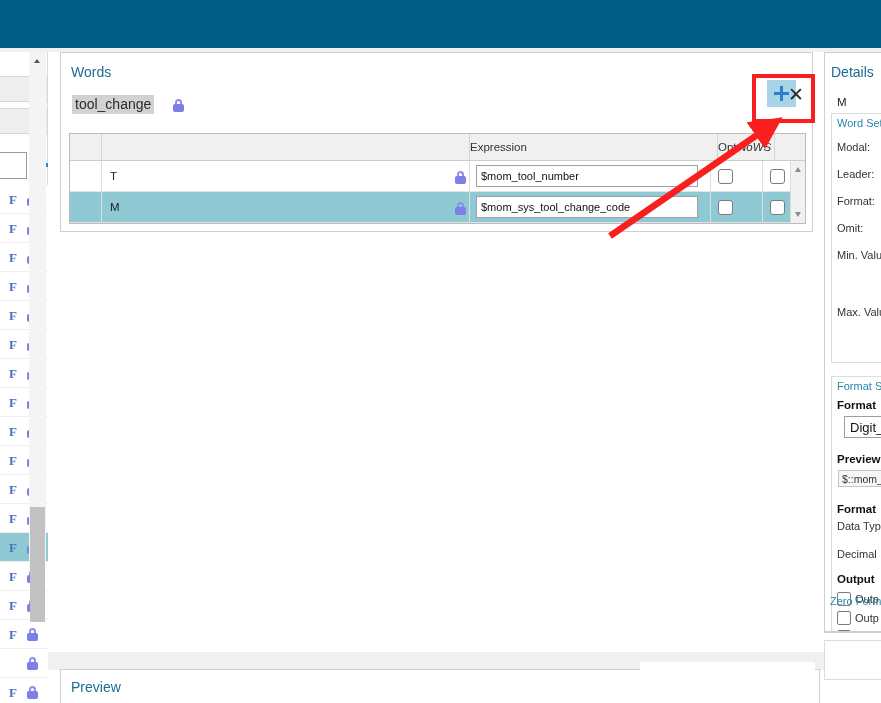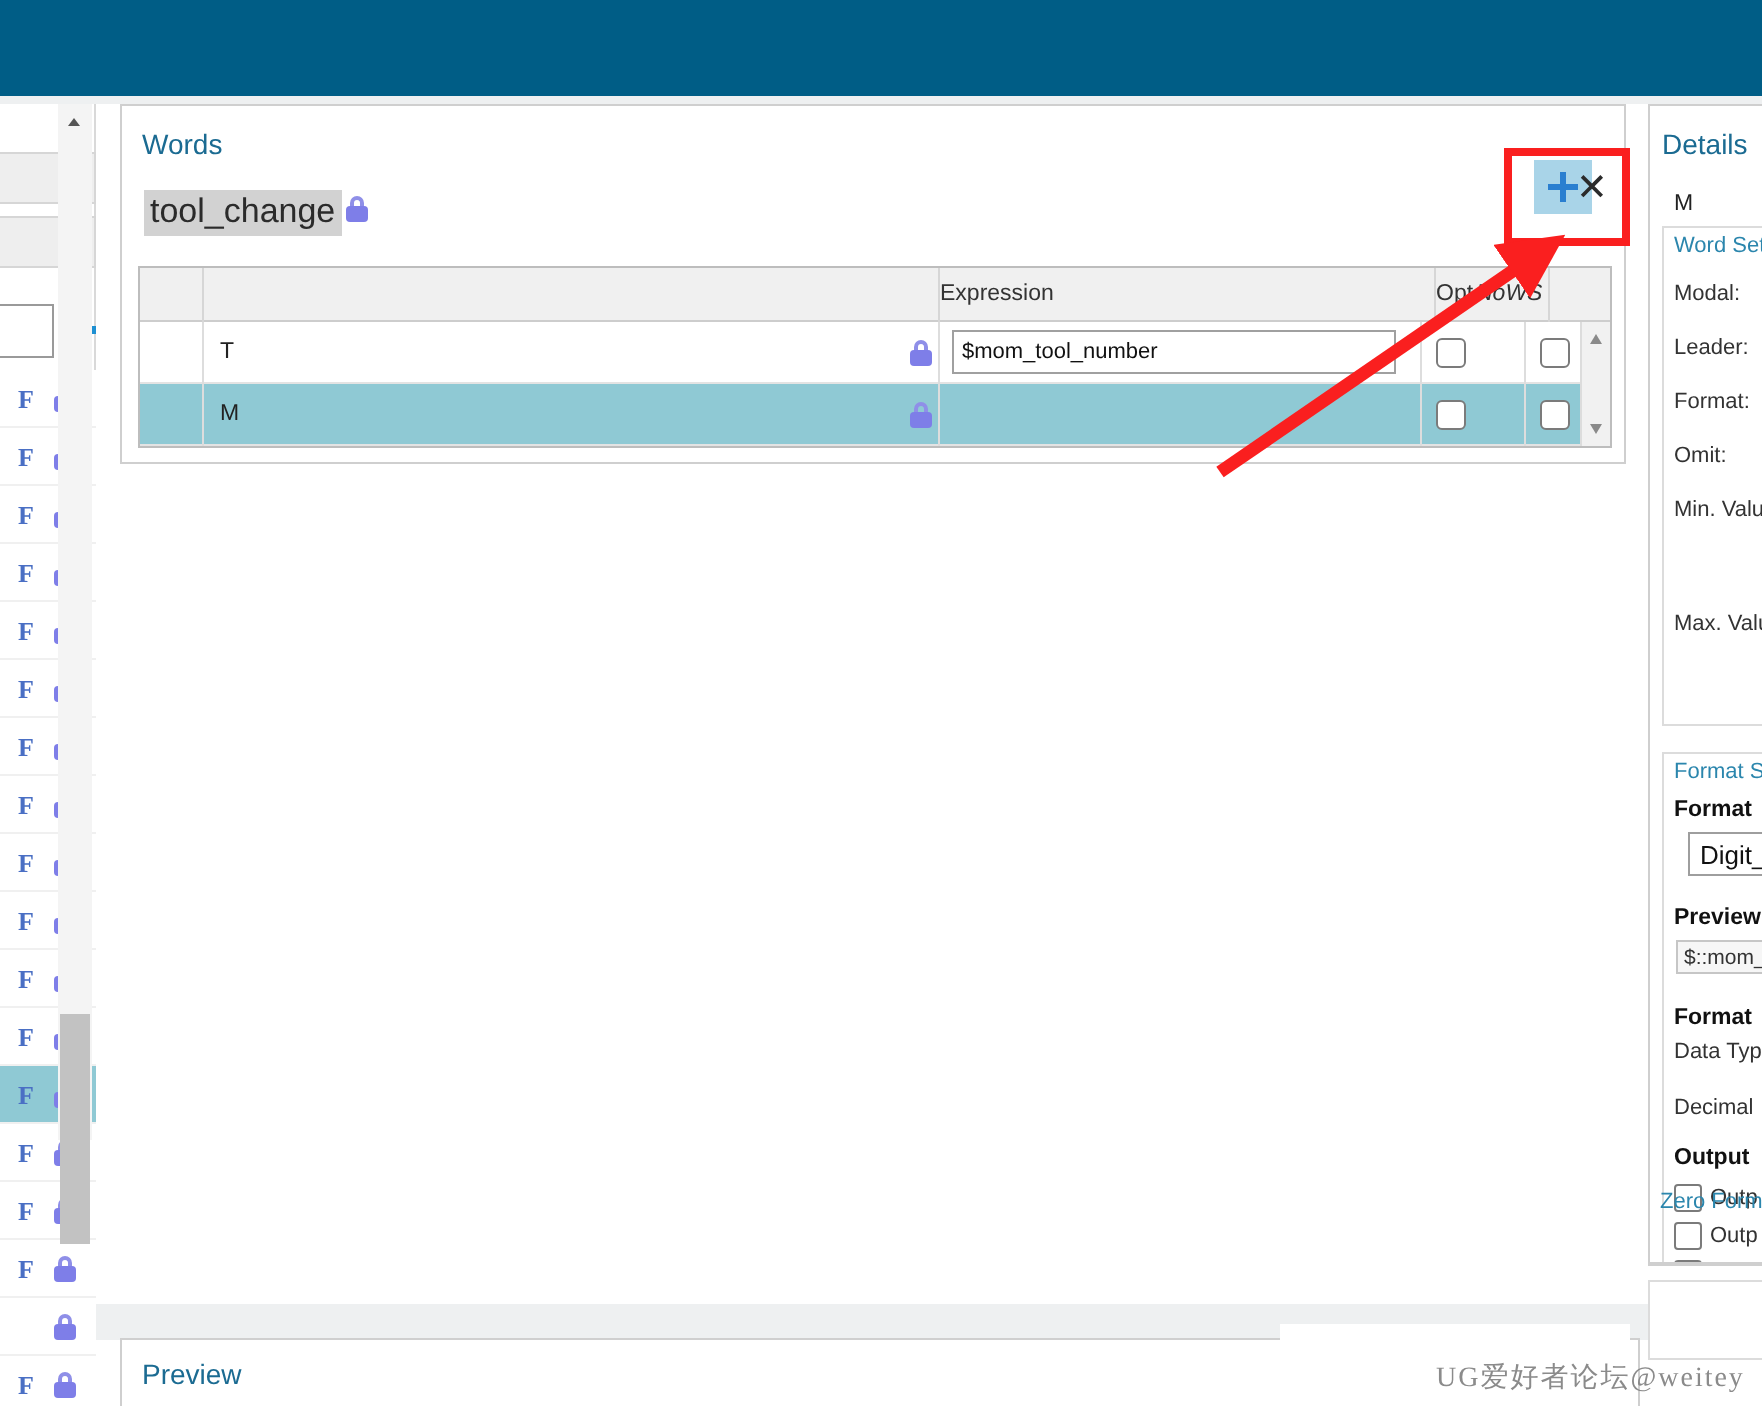--- a/index.html
+++ b/index.html
@@ -111,21 +111,21 @@
     background: #ffffff;
     border: 1px solid #cfcfcf;
   }
   .words-title {
     position: absolute; left: 10px; top: 11px;
     font-size: 14px; color: #1b6b92;
   }
   .words-chip {
     position: absolute; left: 11px; top: 42px;
     background: #d2d2d2; color: #2b2b2b;
-    font-size: 17px; padding: 1px 3px 2px 3px;
+    font-size: 14px; padding: 1px 3px 2px 3px;
   }
   .words-chip-lock { position: absolute; left: 112px; top: 45px; }
 
   .words-add-wrap {
     position: absolute; left: 700px; top: 23px; width: 50px; height: 34px;
   }
   .words-add-btn {
     position: absolute; left: 6px; top: 4px; width: 29px; height: 27px;
     background: #a9d4e8;
   }
@@ -500,20 +500,21 @@
               <span class="cb opt"></span>
               <span class="cb nows"></span>
             </div>
             <div class="wt-row sel">
               <div class="vsep" style="left:31px;"></div>
               <div class="vsep" style="left:399px;"></div>
               <div class="vsep" style="left:640px;"></div>
               <div class="vsep" style="left:692px;"></div>
               <span class="wordtext">M</span>
               <span class="rowlock"><span class="lock"><span class="shackle"></span><span class="body"></span></span></span>
+              <div class="exprbox">$mom_sys_tool_change_code</div>
               <span class="cb opt"></span>
               <span class="cb nows"></span>
             </div>
           </div>
 
         <div class="wt-vscroll">
           <div class="ar up"></div>
           <div class="ar dn"></div>
         </div>
       </div>
@@ -572,15 +573,14 @@
   <svg class="anno-svg" viewBox="0 0 881 703" xmlns="http://www.w3.org/2000/svg">
     <defs>
       <marker id="ah" markerWidth="5" markerHeight="5" refX="3.2" refY="2.5" orient="auto" markerUnits="strokeWidth">
         <path d="M0,0 L5,2.5 L0,5 z" fill="#fa1f1f"></path>
       </marker>
     </defs>
     <line x1="610" y1="236" x2="773" y2="124" stroke="#fa1f1f" stroke-width="6.5" marker-end="url(#ah)"></line>
   </svg>
 
   <div class="wm-bg"></div>
-  <div class="watermark">UG爱好者论坛@weitey</div>
 
 </div>
 
 </body></html>

